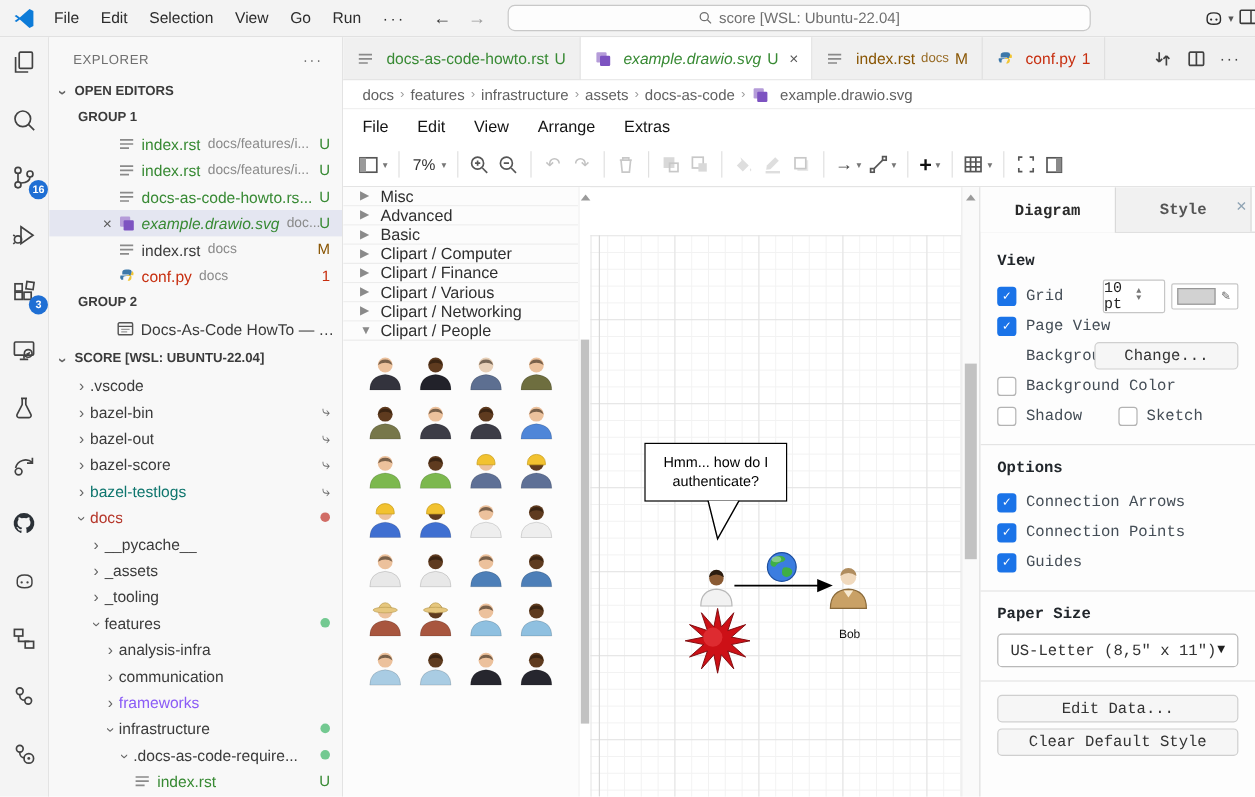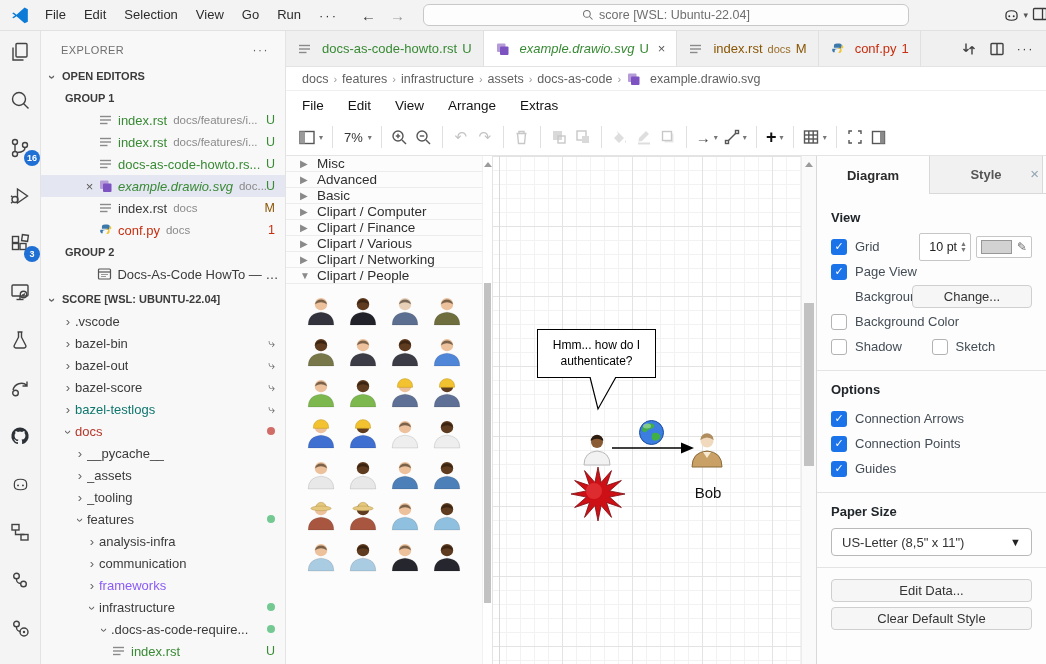--- a/index.html
+++ b/index.html
@@ -90,45 +90,45 @@
   .vscrollbar .arrow-up { position:absolute; top:6px; left:50%; transform:translateX(-50%); width:0; height:0; border-left:4px solid transparent; border-right:4px solid transparent; border-bottom:5px solid #9b9b9b; }
   .vscrollbar .thumb { position:absolute; left:1px; right:1px; background:#c2c2c2; }
 
   
   .canvas { flex:1; min-width:0; position:relative; overflow:hidden; background-color:#ffffff;
     background-image:
       linear-gradient(to right, #e3e3e3 1px, transparent 1px),
       linear-gradient(to bottom, #e3e3e3 1px, transparent 1px),
       linear-gradient(to right, #f2f2f2 1px, transparent 1px),
       linear-gradient(to bottom, #f2f2f2 1px, transparent 1px);
-    background-size:70px 70px, 70px 70px, 14px 14px, 14px 14px; }
+    background-size:70px 70px, 70px 70px, 14px 14px, 14px 14px;margin-top:40px; }
   .page-edge { position:absolute; left:7px; top:0; bottom:0; width:1px; background:#d8d8d8; }
   .speech-bubble { position:absolute; left:45px; top:173px; width:119px; height:49px; background:#fff; border:1px solid #000; display:flex; flex-direction:column; align-items:center; justify-content:center; font-size:12px; color:#000; line-height:1.3; text-align:center; z-index:2; }
   .bubble-tail { position:absolute; left:90px; top:221px; z-index:3; }
   .cv-abs { position:absolute; }
-  .actor-label { position:absolute; left:188px; top:328px; width:56px; text-align:center; font-size:15px; color:#111; }
+  .actor-label { position:absolute; left:188px; top:328px; width:56px; text-align:center; font-size:10px; color:#111; }
 
   .canvas-scroll { width:15px; flex:0 0 15px; background:#fafafa; border-left:1px solid #ececec; position:relative; }
   .canvas-scroll .thumb { left:2px; right:2px; }
 
   
-  .format { width:230px; flex:0 0 230px; border-left:1px solid #d9d9d9; background:#fdfdfd; display:flex; flex-direction:column; font-size:13px; color:#444d56; overflow:hidden; }
+  .format { width:230px; flex:0 0 230px; border-left:1px solid #d9d9d9; background:#fdfdfd; display:flex; flex-direction:column; font-size:13px; color:#444d56; overflow:hidden;font-family:Liberation Mono, monospace; }
   .format-tabs { height:38px; flex:0 0 38px; display:flex; border-bottom:1px solid #d9d9d9; position:relative; }
   .ftab { width:113px; display:flex; align-items:center; justify-content:center; font-weight:bold; font-size:13px; }
   .ftab.active { background:#fdfdfd; color:#2b2b2b; border-right:1px solid #d9d9d9; margin-bottom:-1px; }
   .ftab.inactive { background:#f1f1f1; color:#555; border-right:1px solid #d9d9d9; }
   .ftab-close { position:absolute; right:7px; top:9px; color:#90a4b4; font-size:15px; }
   .format-body { flex:1; padding:10px 14px 0; overflow:hidden; }
   .fheading { font-weight:bold; color:#21262b; margin:6px 0 9px; }
   .frow { display:flex; align-items:center; min-height:25px; position:relative; }
   .cb { width:16px; height:16px; border-radius:3px; margin-right:8px; flex:0 0 16px; display:flex; align-items:center; justify-content:center; }
   .cb.checked { background:#1a73e8; color:#fff; font-size:11px; }
   .cb.unchecked { background:#fff; border:1px solid #b3b3b3; }
   .grid-controls { position:absolute; right:0; display:flex; align-items:center; gap:5px; }
-  .grid-input { width:52px; height:28px; border:1px solid #c6c6c6; background:#fff; border-radius:2px; display:flex; align-items:center; justify-content:flex-end; padding-right:3px; gap:3px; font-size:12.5px; color:#222; }
+  .grid-input { width:52px; height:28px; border:1px solid #c6c6c6; background:#fff; border-radius:2px; display:flex; align-items:center; justify-content:flex-end; padding-right:19px; gap:3px; font-size:12.5px; color:#222; }
   .spin { display:flex; flex-direction:column; font-size:7px; color:#777; line-height:.8; }
   .swatch-btn { width:56px; height:22px; border:1px solid #c6c6c6; border-radius:2px; background:#fff; display:flex; align-items:center; padding:0 4px; gap:5px; }
   .swatch { width:32px; height:14px; background:#d2d2d2; border:1px solid #979797; }
   .pencil { font-size:12px; color:#666; }
   .indent-label { padding-left:24px; }
   .fbtn { height:23px; border:1px solid #cfcfcf; border-radius:4px; background:#f6f6f6; color:#333; display:flex; align-items:center; justify-content:center; font-size:13px; }
   .change-btn { position:absolute; right:0; width:120px; }
   .fdivider { border-top:1px solid #e4e4e4; margin:11px -14px; }
   .half { width:50%; display:flex; align-items:center; }
   .paper-select { height:28px; border:1px solid #b9b9b9; border-radius:4px; background:#fff; display:flex; align-items:center; justify-content:space-between; padding:0 10px; color:#333; margin-bottom:10px; }

